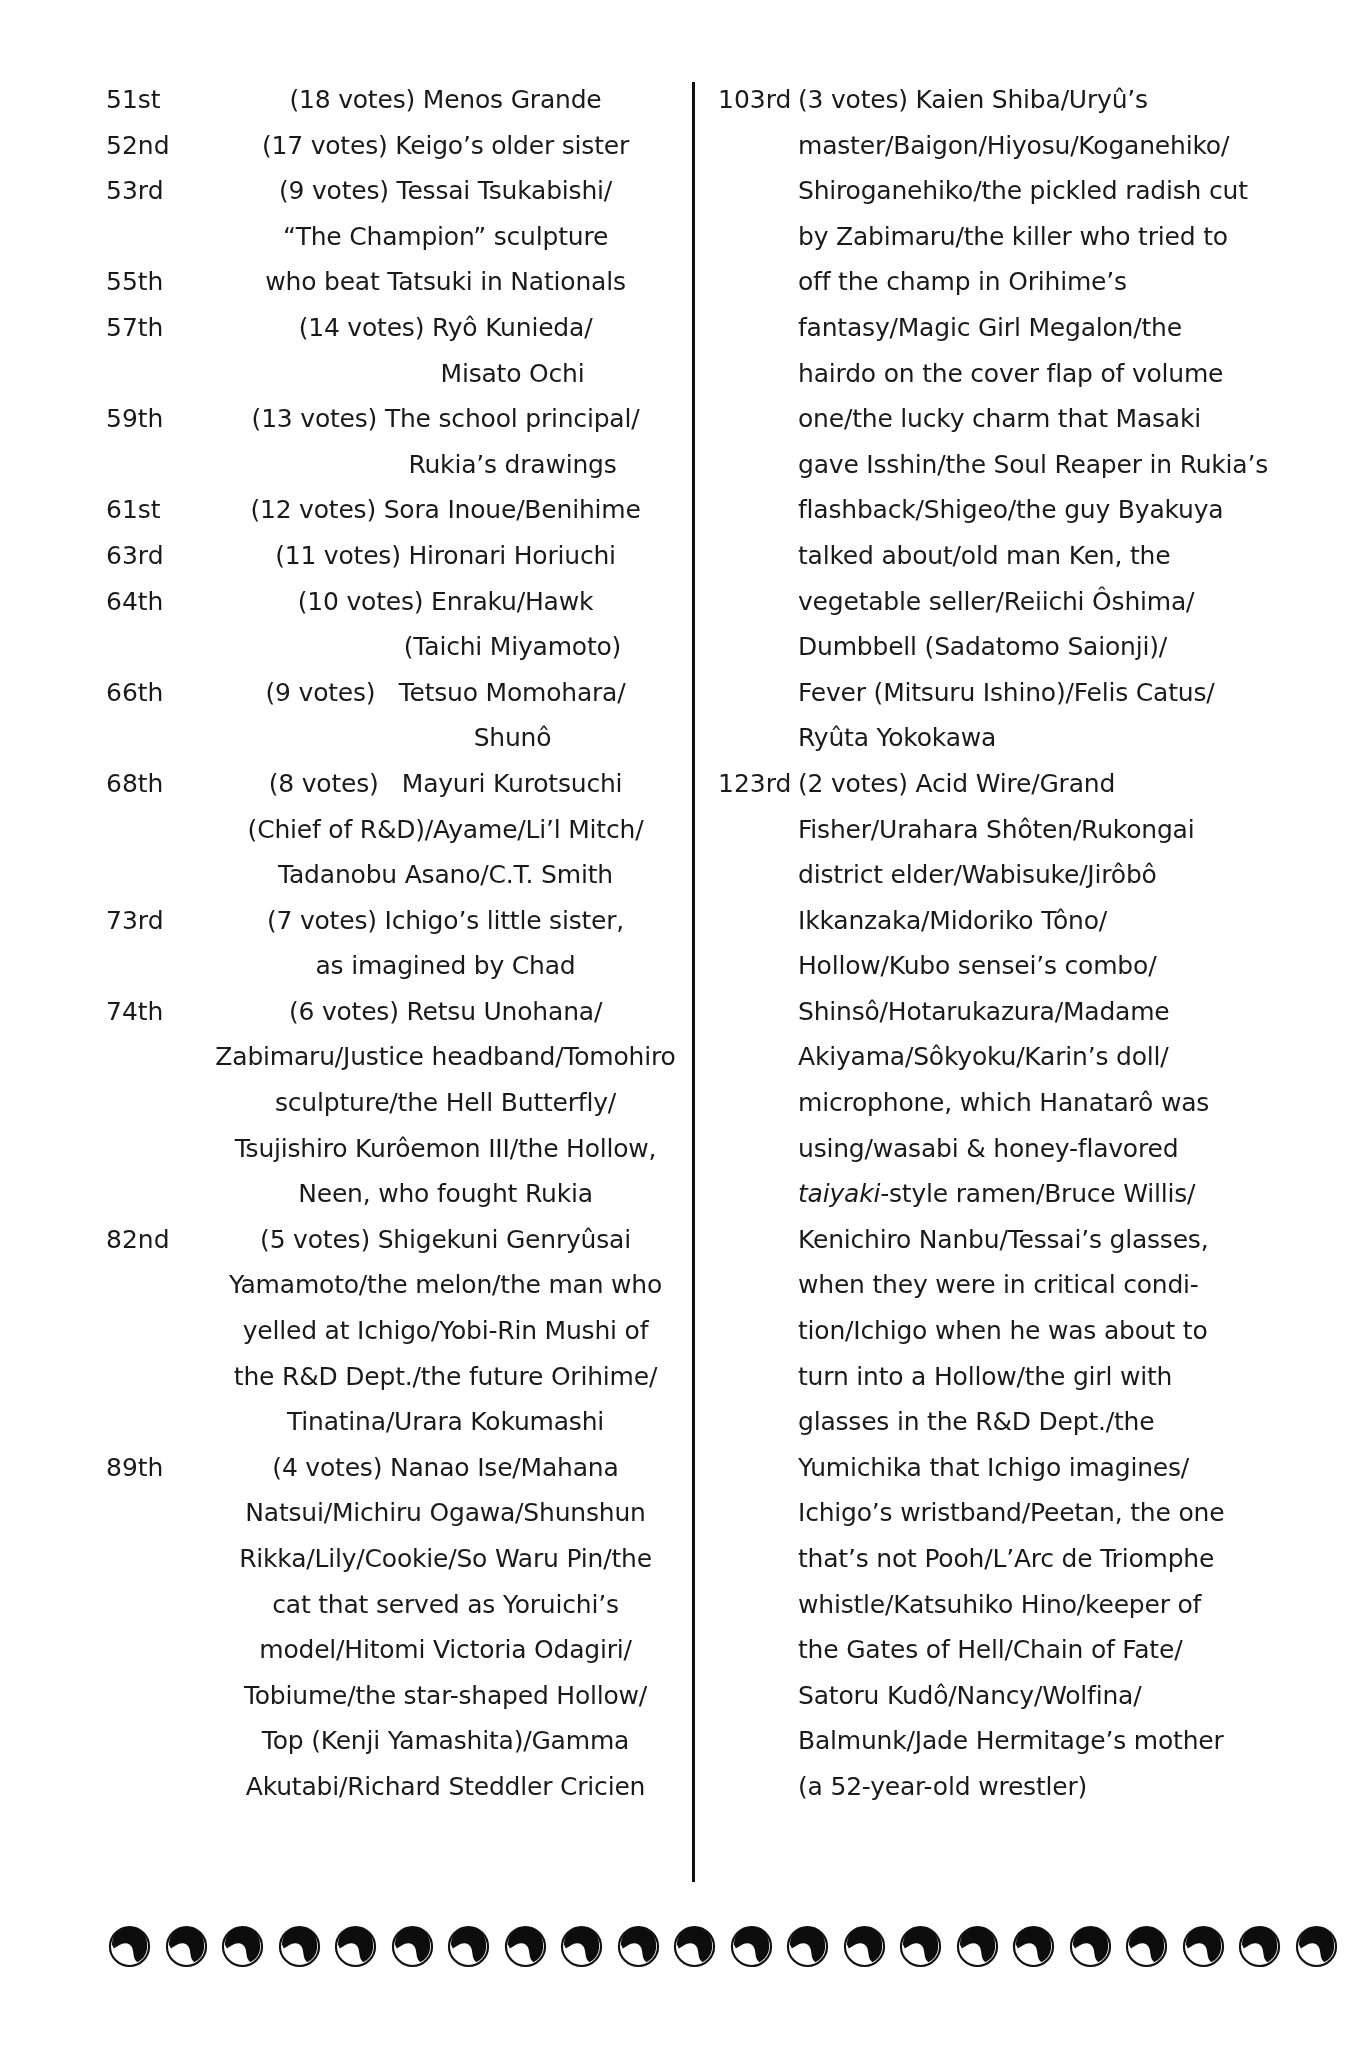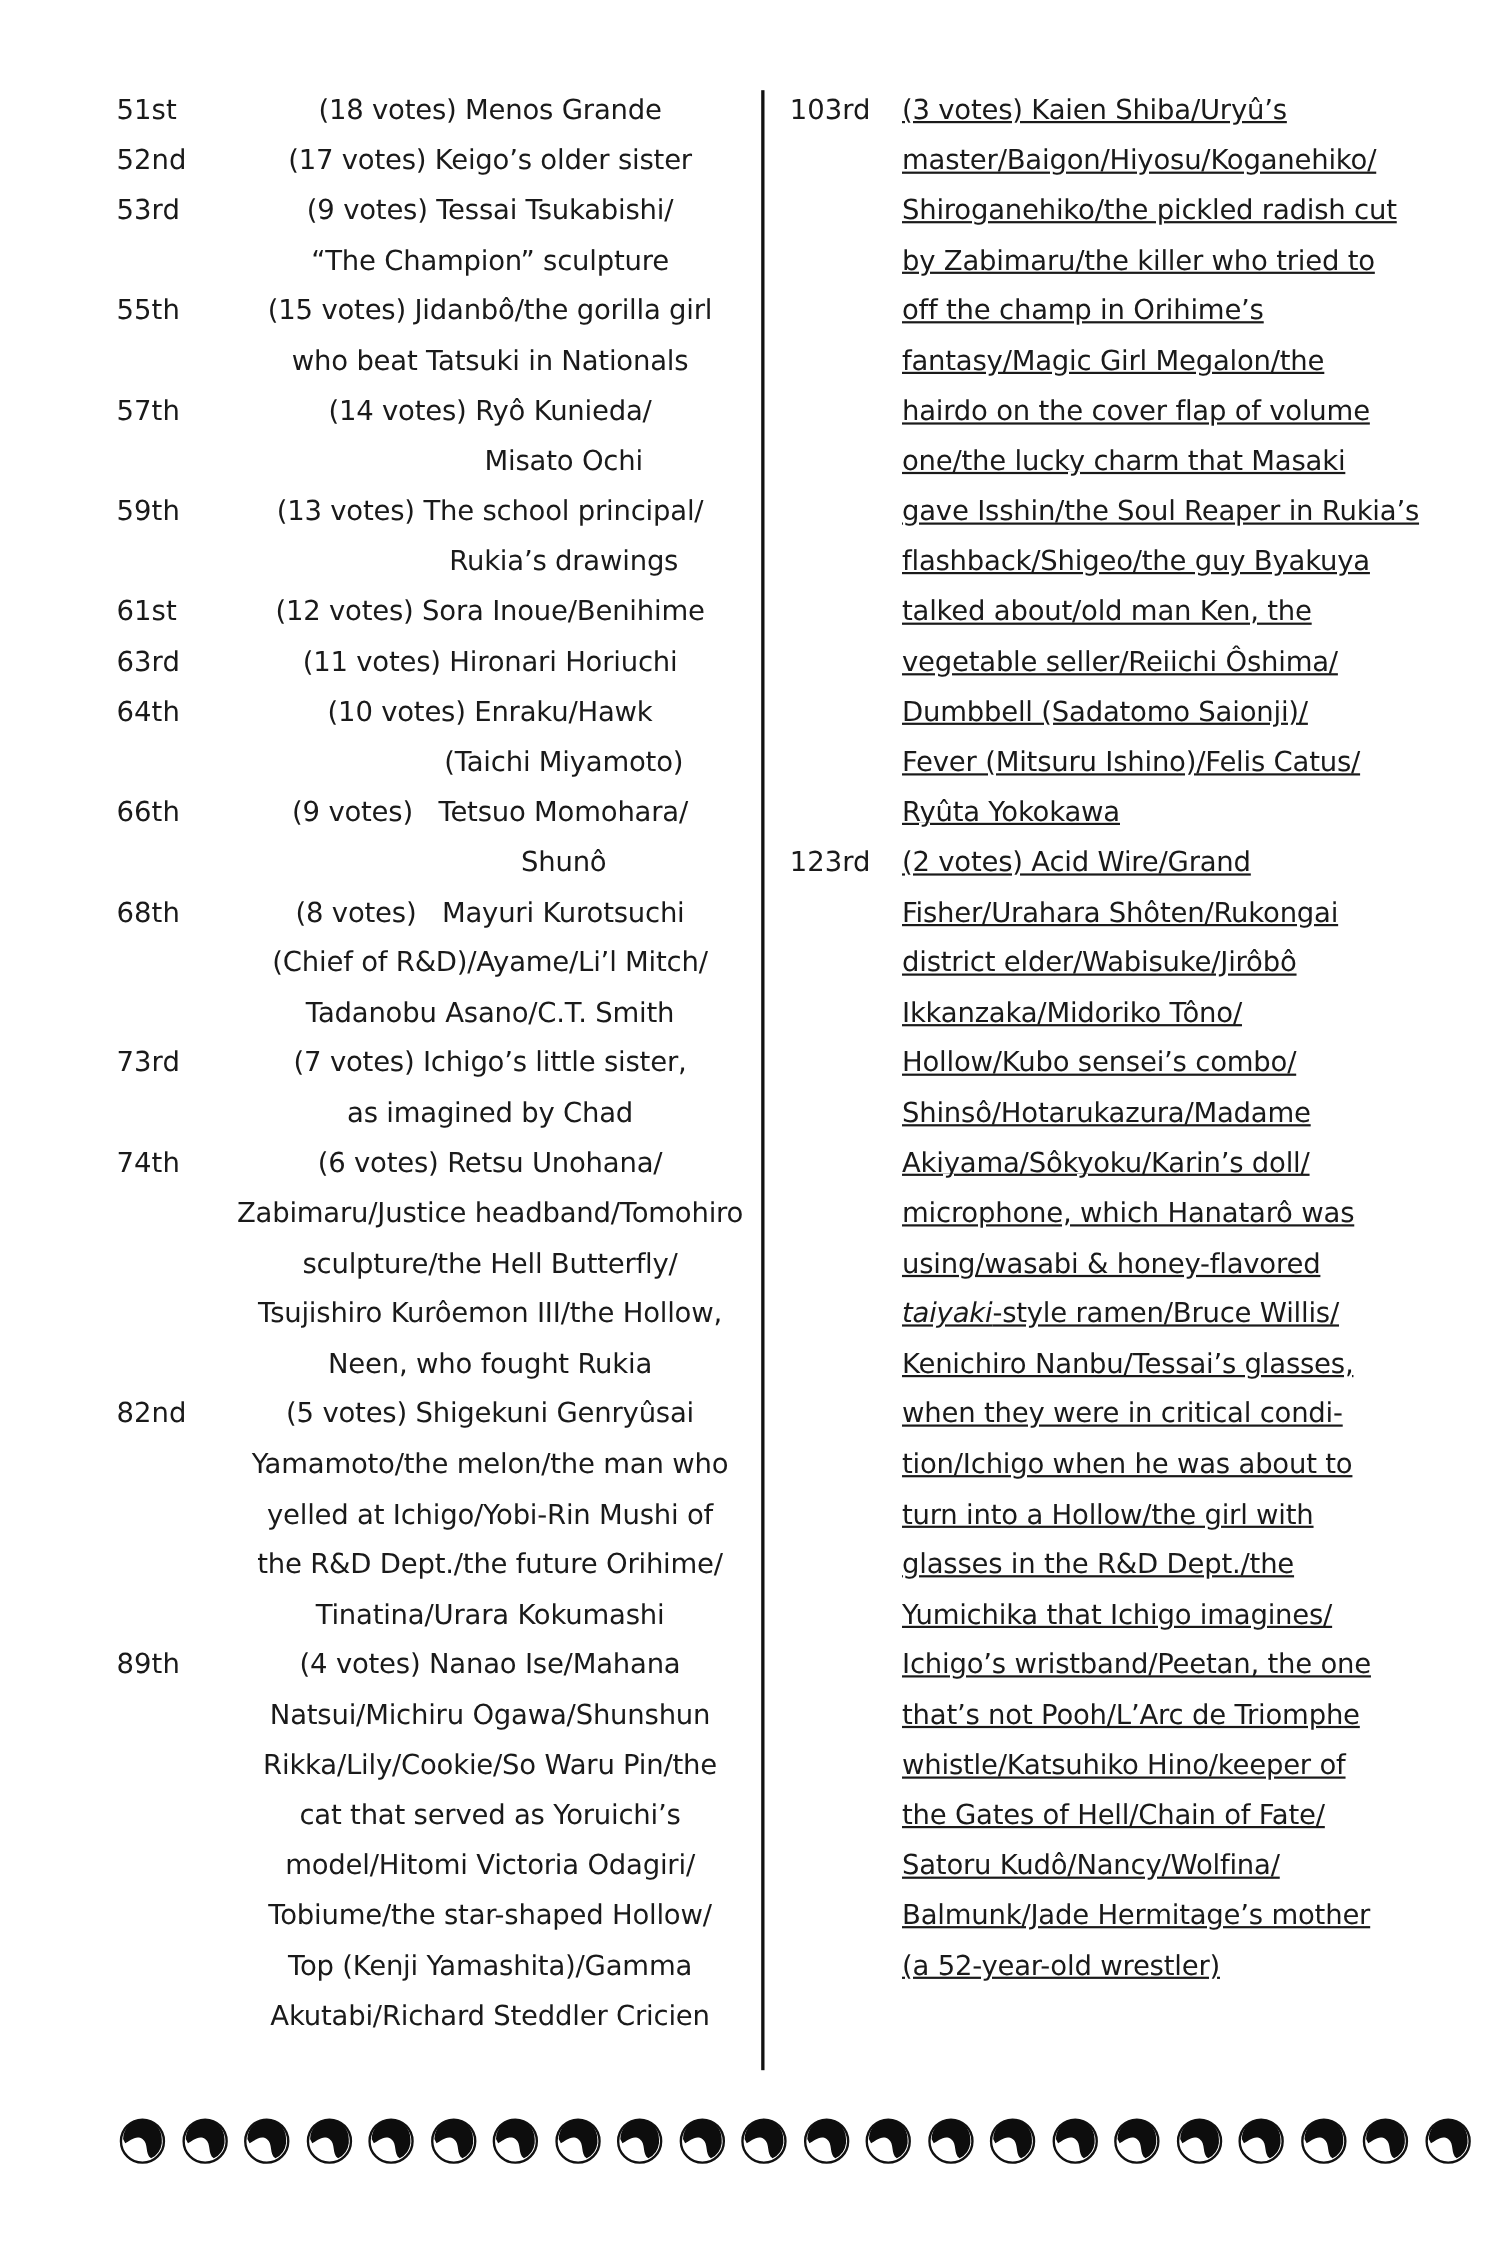--- a/index.html
+++ b/index.html
@@ -5,21 +5,21 @@
   html, body { margin: 0; padding: 0; background: #ffffff; }
   body { width: 1365px; height: 2048px; position: relative; overflow: hidden;
          font-family: "DejaVu Sans", sans-serif; color: #1a1a1a; }
   .col { position: absolute; top: 77px; }
   .col.left { left: 106px; width: 575px; }
   .col.right { left: 718px; width: 620px; }
   .entry { position: relative; }
   .line { height: 45.6px; line-height: 45.6px; font-size: 25px; white-space: nowrap; letter-spacing: -0.2px; }
   .rank { position: absolute; left: 0; top: 0; height: 45.6px; line-height: 45.6px; font-size: 25px; }
   .left .body { margin-left: 104px; text-align: center; }
-  .right .body { margin-left: 102px; text-decoration: underline; }
+  .right .body { margin-left: 80px; }
   .indent { padding-left: 134px; }
   .divider { position: absolute; left: 692px; top: 82px; width: 3px; height: 1800px; background: #111; }
   .ornaments { position: absolute; left: 108px; top: 1925px; display: flex; gap: 13.5px; }
   .yy { width: 43px; height: 43px; flex: 0 0 43px; }
   em { font-style: italic; }
 </style>
 </head>
 <body>
 
 <div class="col left">
@@ -42,21 +42,20 @@
     <span class="rank">53rd</span>
     <div class="body">
       <div class="line">(9 votes) Tessai Tsukabishi/</div>
       <div class="line">“The Champion” sculpture</div>
     </div>
   </div>
 
   <div class="entry">
     <span class="rank">55th</span>
     <div class="body">
-      <div class="line">(15 votes) Jidanbô/the gorilla girl</div>
       <div class="line">who beat Tatsuki in Nationals</div>
     </div>
   </div>
 
   <div class="entry">
     <span class="rank">57th</span>
     <div class="body">
       <div class="line">(14 votes) Ryô Kunieda/</div>
       <div class="line indent">Misato Ochi</div>
     </div>

